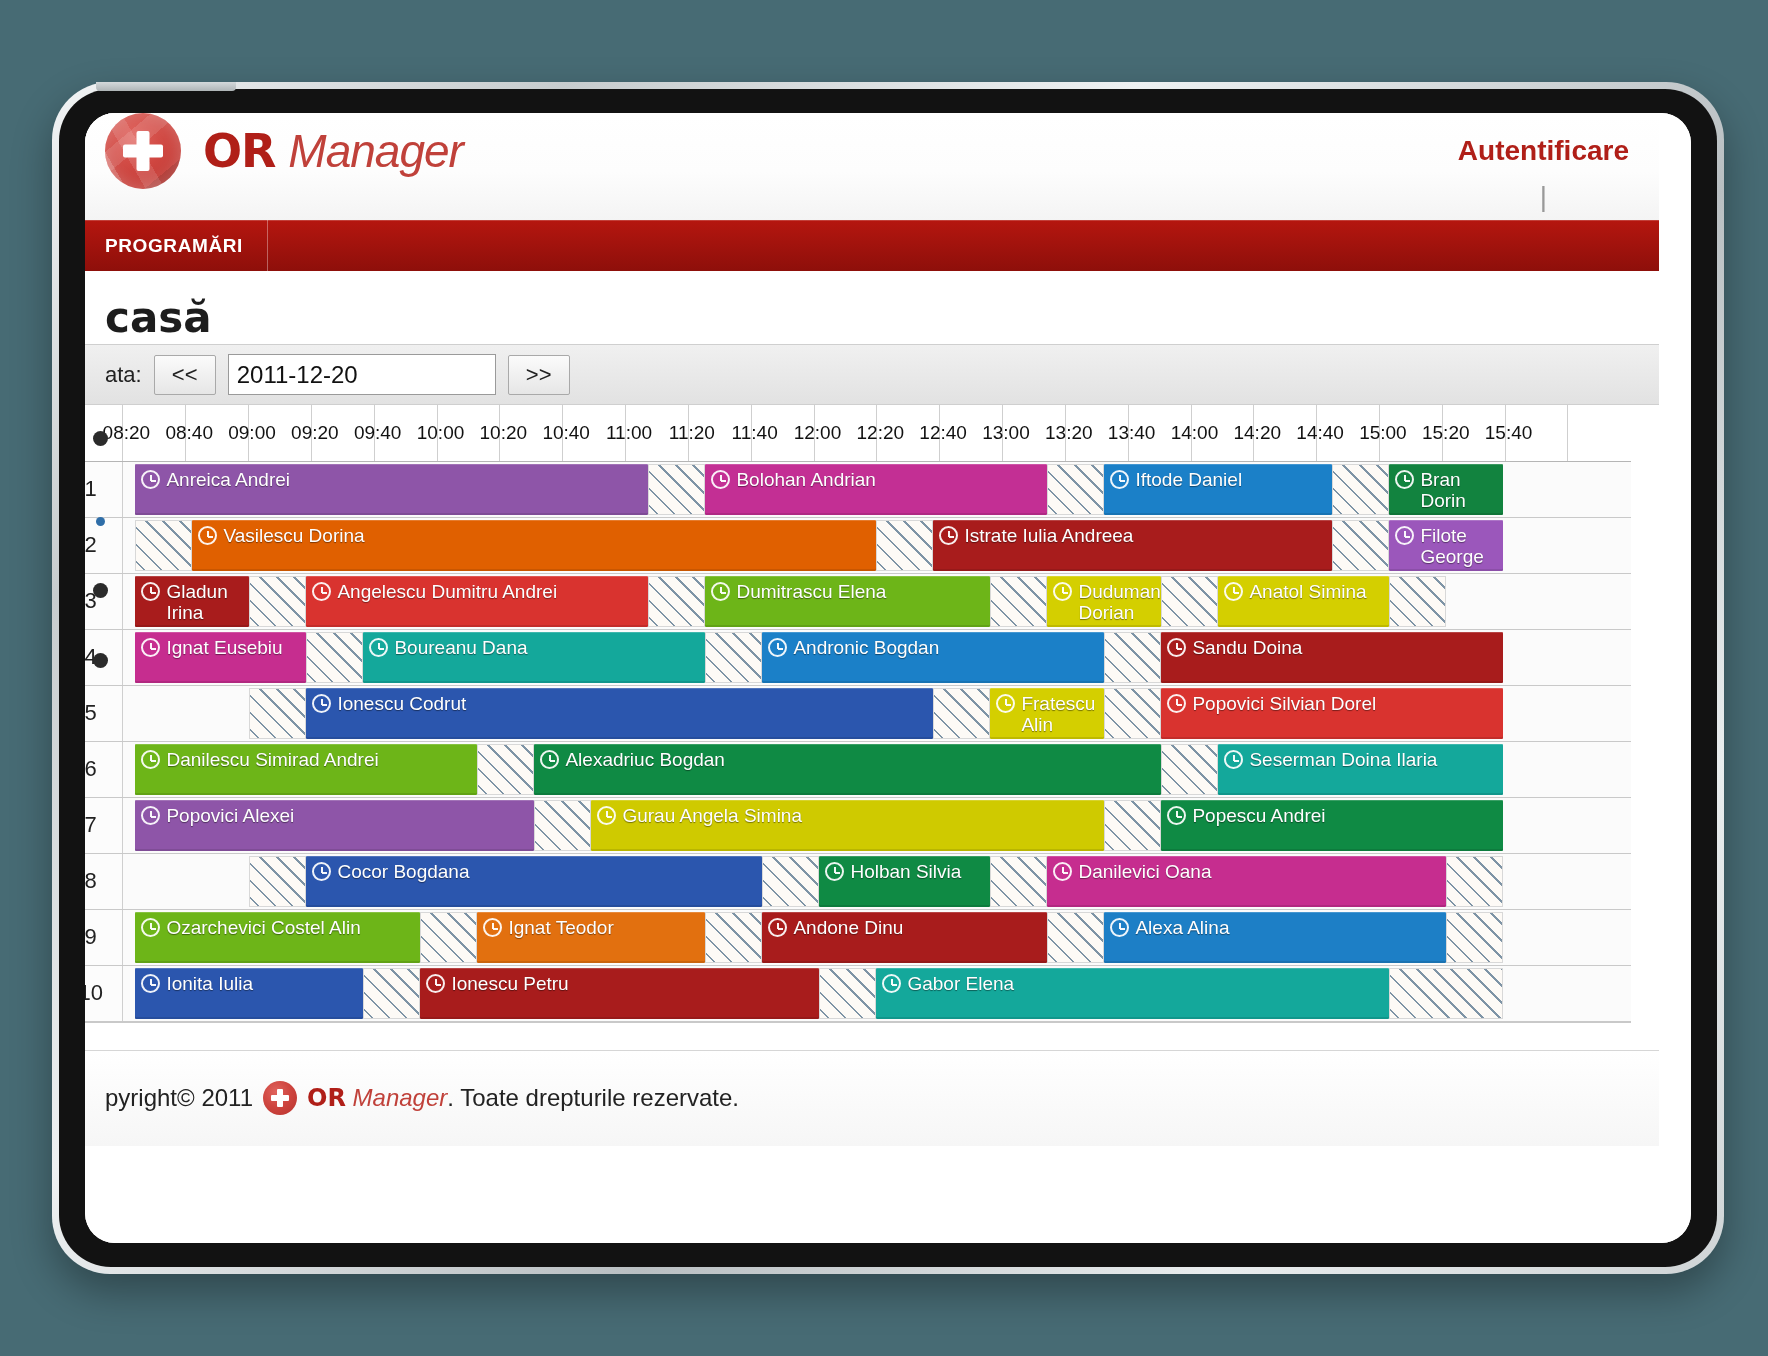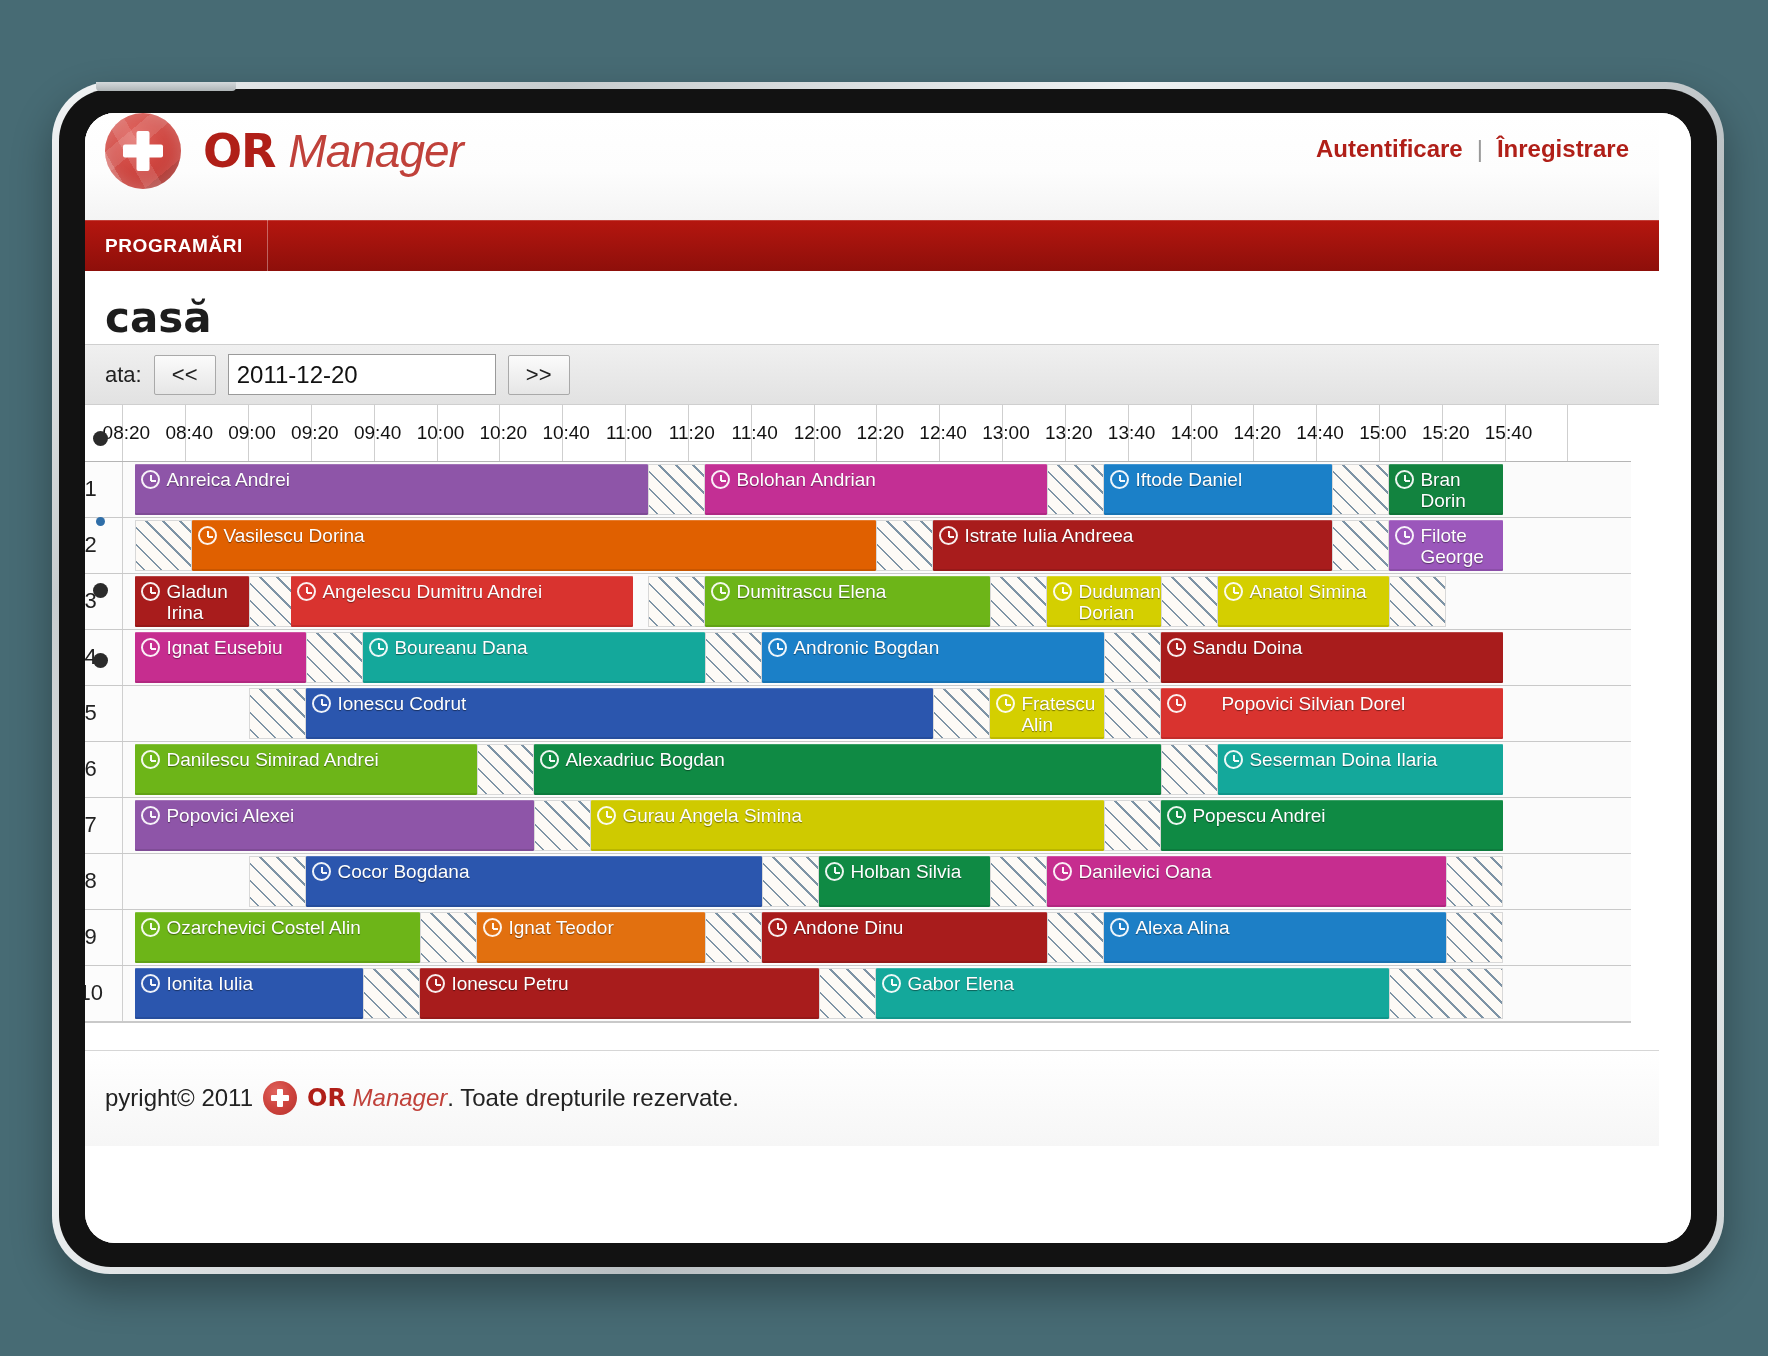--- a/index.html
+++ b/index.html
@@ -65,21 +65,21 @@
       linear-gradient(60deg, rgba(255,255,255,.18) 0 18%, transparent 18% 34%, rgba(255,255,255,.12) 34% 50%, transparent 50%),
       linear-gradient(-40deg, rgba(0,0,0,.10) 0 22%, transparent 22% 55%, rgba(255,255,255,.12) 55% 72%, transparent 72%);
   }
   #brand-text{ margin-left:22px; font-size:46px; line-height:1; white-space:nowrap;}
   #brand-or{ color:#b01f18; font-weight:bold; letter-spacing:-1px; font-family:"DejaVu Sans", sans-serif;}
   #brand-manager{ color:#c0413a; font-style:italic; font-weight:300; letter-spacing:-1px; }
 
   #auth-links{
     position:absolute; right:30px; top:22px;
     display:flex; align-items:center; gap:14px;
-    font-size:24px; font-weight:bold; color:#b01f18;
+    font-size:28px; font-weight:bold; color:#b01f18;flex-direction:column;
   }
   #auth-links .sep{ color:#999; font-weight:normal; }
   #auth-links a, #auth-links span[data-interactable="true"]{ color:#b01f18; text-decoration:none; cursor:pointer; }
 
   
   #navbar{
     height:51px; background:linear-gradient(180deg,#b5160f 0%,#a3130d 45%,#8e0f0a 100%);
     display:flex; align-items:stretch; position:relative;
     box-shadow:inset 0 1px 0 rgba(255,255,255,.18);
   }
@@ -323,21 +323,21 @@
                     </tr>
                     <tr data-interactable="false">
                       <td class="rownum" data-interactable="false">3</td>
                       <td class="lane" colspan="24" data-interactable="false">
                         <div class="lane-track">
                           <div class="appt" data-interactable="true" style="left: 0px; width: 114px; background: rgb(168, 28, 28);">
                             <span class="clock" data-interactable="false"></span>
                             <span class="nm" data-interactable="false">Gladun Irina</span>
                           </div>
                           <div class="gap" data-interactable="true" style="left: 114px; width: 57px;"></div>
-                          <div class="appt" data-interactable="true" style="left: 156px; width: 342px; background: rgb(217, 51, 47);">
+                          <div class="appt" data-interactable="true" style="left: 171px; width: 342px; background: rgb(217, 51, 47);">
                             <span class="clock" data-interactable="false"></span>
                             <span class="nm" data-interactable="false">Angelescu Dumitru Andrei</span>
                           </div>
                           <div class="gap" data-interactable="true" style="left: 513px; width: 57px;"></div>
                           <div class="appt" data-interactable="true" style="left: 570px; width: 285px; background: rgb(109, 181, 24);">
                             <span class="clock" data-interactable="false"></span>
                             <span class="nm" data-interactable="false">Dumitrascu Elena</span>
                           </div>
                           <div class="gap" data-interactable="true" style="left: 855px; width: 57px;"></div>
                           <div class="appt" data-interactable="true" style="left: 912px; width: 114px; background: rgb(212, 207, 0);">
@@ -387,21 +387,21 @@
                           <div class="appt" data-interactable="true" style="left: 171px; width: 627px; background: rgb(43, 86, 174);">
                             <span class="clock" data-interactable="false"></span>
                             <span class="nm" data-interactable="false">Ionescu Codrut</span>
                           </div>
                           <div class="gap" data-interactable="true" style="left: 798px; width: 57px;"></div>
                           <div class="appt" data-interactable="true" style="left: 855px; width: 114px; background: rgb(212, 207, 0);">
                             <span class="clock" data-interactable="false"></span>
                             <span class="nm" data-interactable="false">Fratescu Alin Dorin</span>
                           </div>
                           <div class="gap" data-interactable="true" style="left: 969px; width: 57px;"></div>
-                          <div class="appt" data-interactable="true" style="left: 1026px; width: 342px; background: rgb(217, 51, 47); gap: 29px;">
+                          <div class="appt" data-interactable="true" style="left: 1026px; width: 342px; background: rgb(217, 51, 47);">
                             <span class="clock" data-interactable="false"></span>
                             <span class="nm" data-interactable="false">Popovici Silvian Dorel</span>
                           </div>
                         </div>
                       </td>
                     </tr>
                     <tr data-interactable="false">
                       <td class="rownum" data-interactable="false">6</td>
                       <td class="lane" colspan="24" data-interactable="false">
                         <div class="lane-track">

